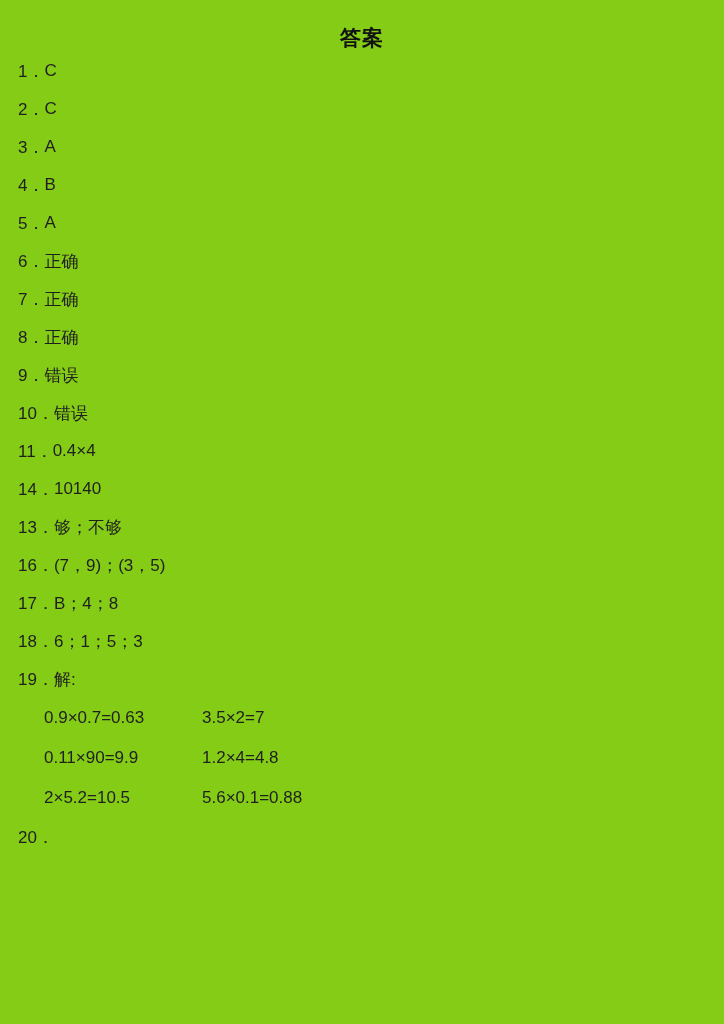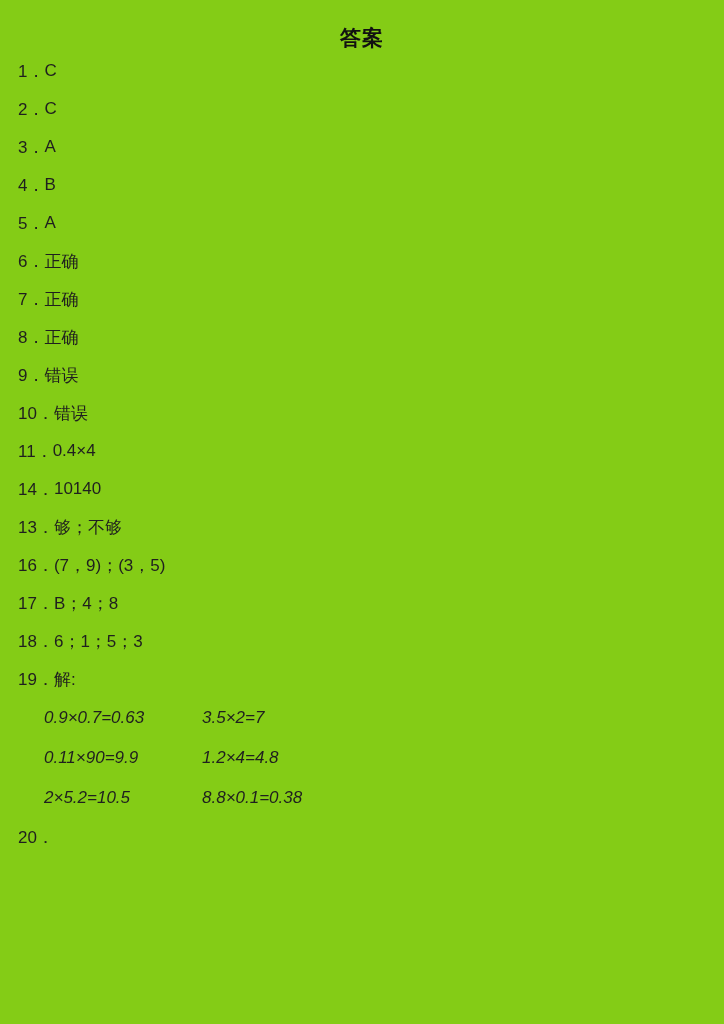--- a/index.html
+++ b/index.html
@@ -36,21 +36,20 @@
     font-size: 17px;
     white-space: pre;
   }
   .row.item {
     height: 38px;
     padding-left: 18px;
   }
   .row.eq {
     height: 40px;
     padding-left: 44px;
-    font-style: italic;
   }
   .eq1 {
     display: inline-block;
     width: 158px;
   }
   .num {
     display: inline-block;
   }
 </style>
 </head>
@@ -75,19 +74,19 @@
     <div class="row item"><span class="num">11．</span><span class="txt">0.4×4</span></div>
     <div class="row item"><span class="num">14．</span><span class="txt">10140</span></div>
     <div class="row item"><span class="num">13．</span><span class="txt">够；不够</span></div>
     <div class="row item"><span class="num">16．</span><span class="txt">(7，9)；(3，5)</span></div>
     <div class="row item"><span class="num">17．</span><span class="txt">B；4；8</span></div>
     <div class="row item"><span class="num">18．</span><span class="txt">6；1；5；3</span></div>
     <div class="row item"><span class="num">19．</span><span class="txt">解:</span></div>
 
     <div class="row eq"><span class="eq1">0.9×0.7=0.63</span><span class="eq2">3.5×2=7</span></div>
     <div class="row eq"><span class="eq1">0.11×90=9.9</span><span class="eq2">1.2×4=4.8</span></div>
-    <div class="row eq"><span class="eq1">2×5.2=10.5</span><span class="eq2">8.8×0.1=0.38</span></div>
+    <div class="row eq"><span class="eq1">2×5.2=10.5</span><span class="eq2">5.6×0.1=0.88</span></div>
 
     <div class="row item"><span class="num">20．</span></div>
 
   </div>
 
 </div>
 
 </body></html>

